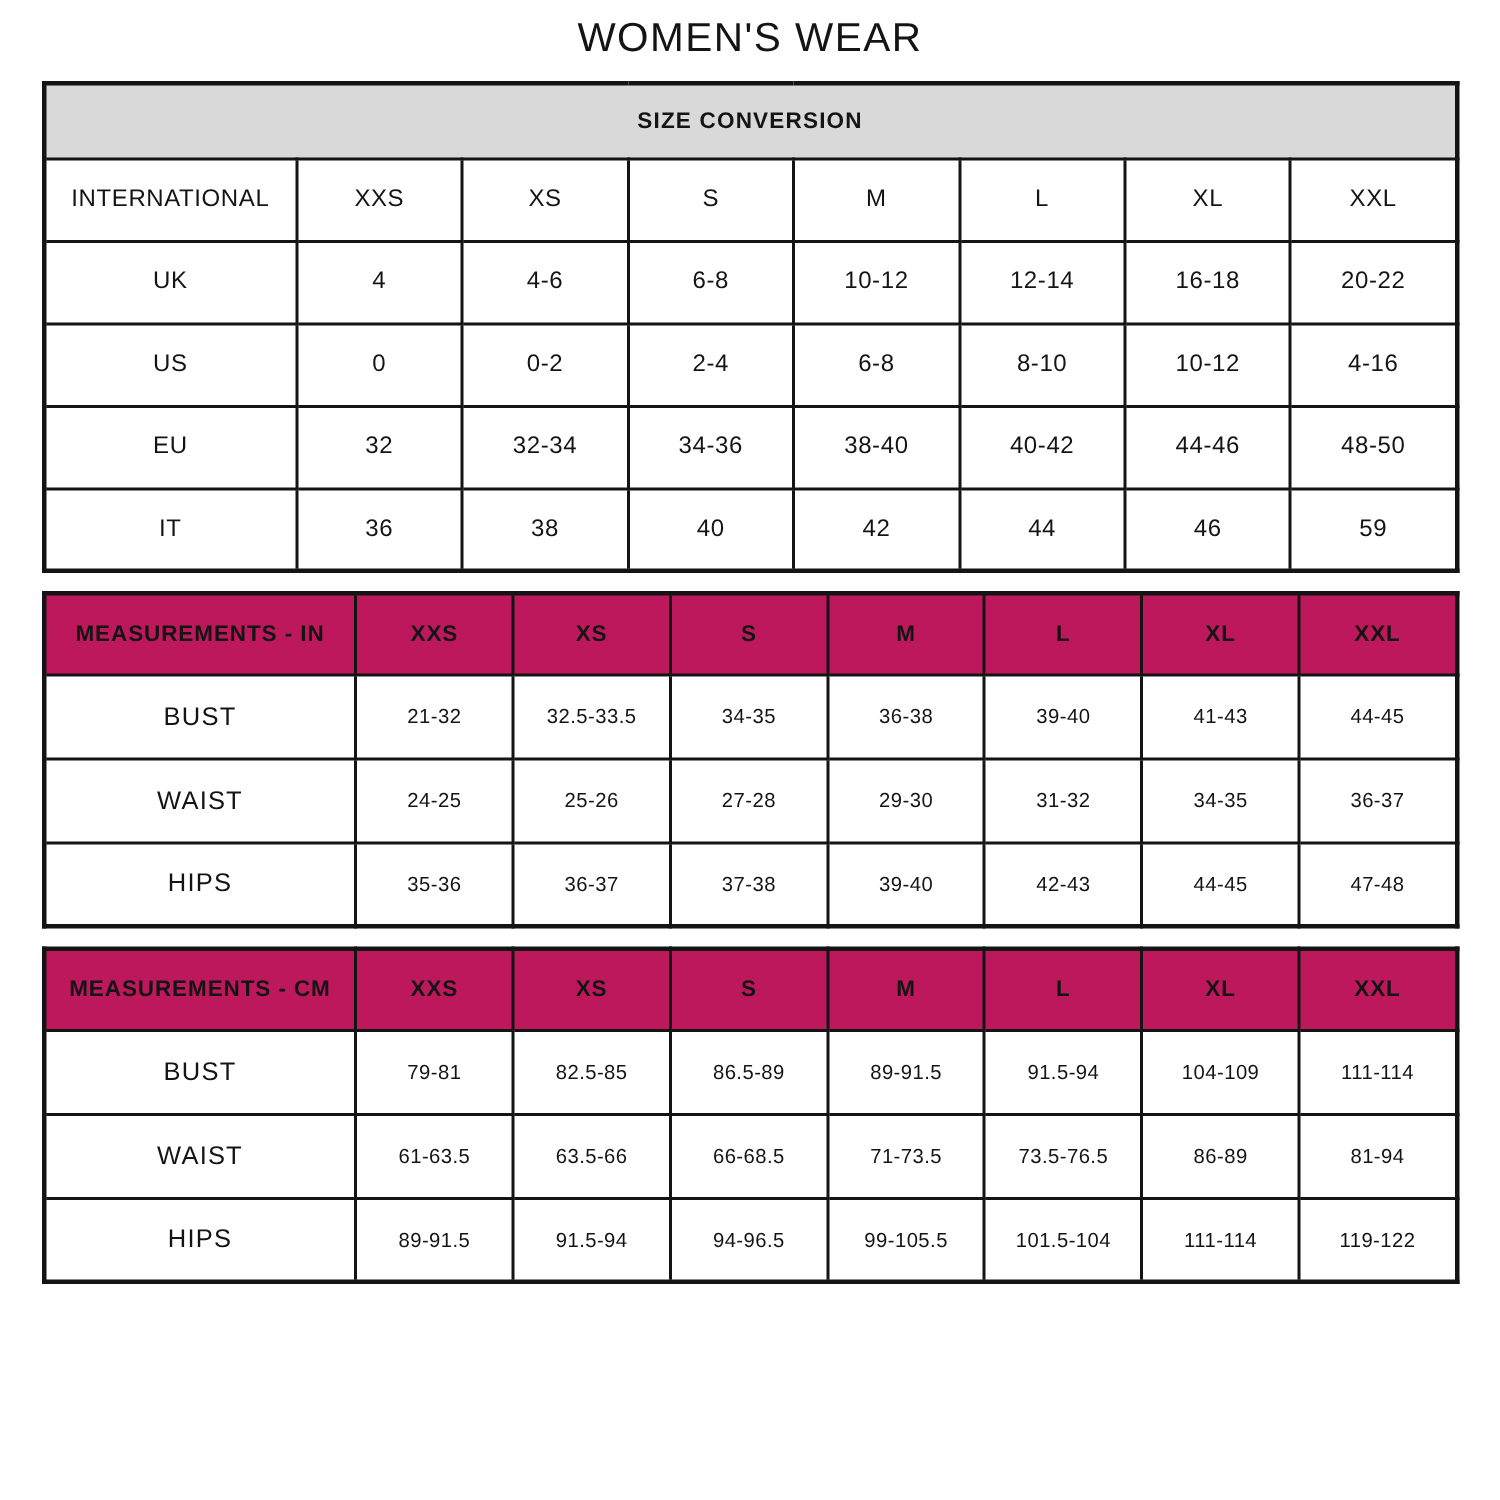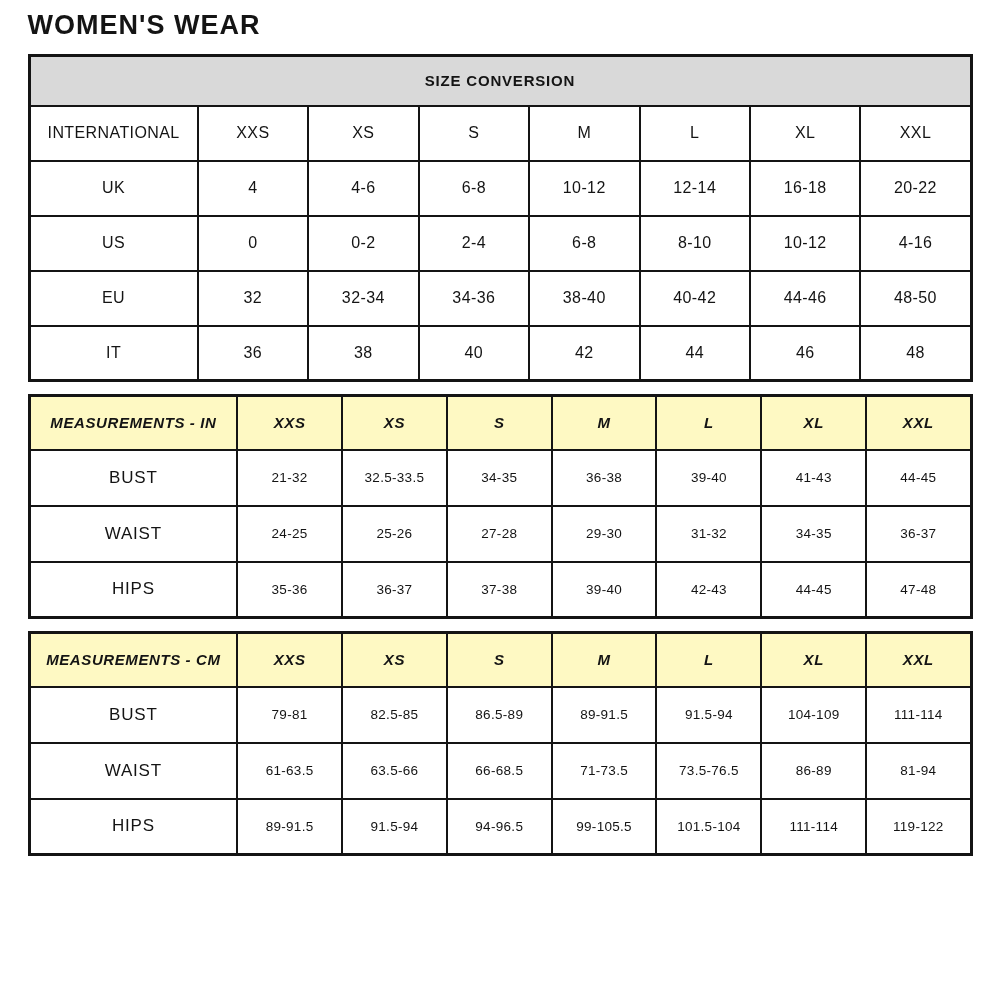--- a/index.html
+++ b/index.html
@@ -5,23 +5,23 @@
   * { margin: 0; padding: 0; box-sizing: border-box; }
   html, body {
     width: 1000px; height: 1000px;
     background: #ffffff;
     font-family: "Liberation Sans", "DejaVu Sans", sans-serif;
     color: #141414;
     overflow: hidden;
   }
   .sheet { width: 945px; margin: 0 auto; padding-top: 10px; }
   .page-title {
-    text-align: left;
+    text-align: center;
     font-size: 27px;
-    font-weight: 700;
+    font-weight: 400;
     letter-spacing: 1px;
     color: #141414;
     margin-bottom: 13px;
   }
   table {
     width: 100%;
     border-collapse: collapse;
     table-layout: fixed;
     margin-bottom: 12px;
   }
@@ -43,26 +43,25 @@
   }
   .t-conversion thead th, .t-conversion tbody th, .t-conversion tbody td {
     height: 55px;
     font-size: 16px;
     font-weight: 400;
     letter-spacing: 0.4px;
     background: #ffffff;
   }
   
   .t-measure thead th {
-    background: #fef9c3;
+    background: #be185d;
     height: 54px;
     font-size: 15px;
     font-weight: 700;
     letter-spacing: 0.6px;
-    font-style: italic;
   }
   .t-measure thead th.size-head { font-size: 15px; }
   .t-measure tbody th {
     height: 56px;
     font-size: 17px;
     font-weight: 400;
     letter-spacing: 0.8px;
     background: #ffffff;
   }
   .t-measure tbody td {
@@ -133,21 +132,21 @@
           <td>48-50</td>
         </tr>
         <tr>
           <th>IT</th>
           <td>36</td>
           <td>38</td>
           <td>40</td>
           <td>42</td>
           <td>44</td>
           <td>46</td>
-          <td>48</td>
+          <td>59</td>
         </tr>
       </tbody>
   </table>
 
   <table class="t-measure">
     <colgroup>
       <col style="width:22.1%">
       <col span="7" style="width:11.1285%">
     </colgroup>
     <thead>

